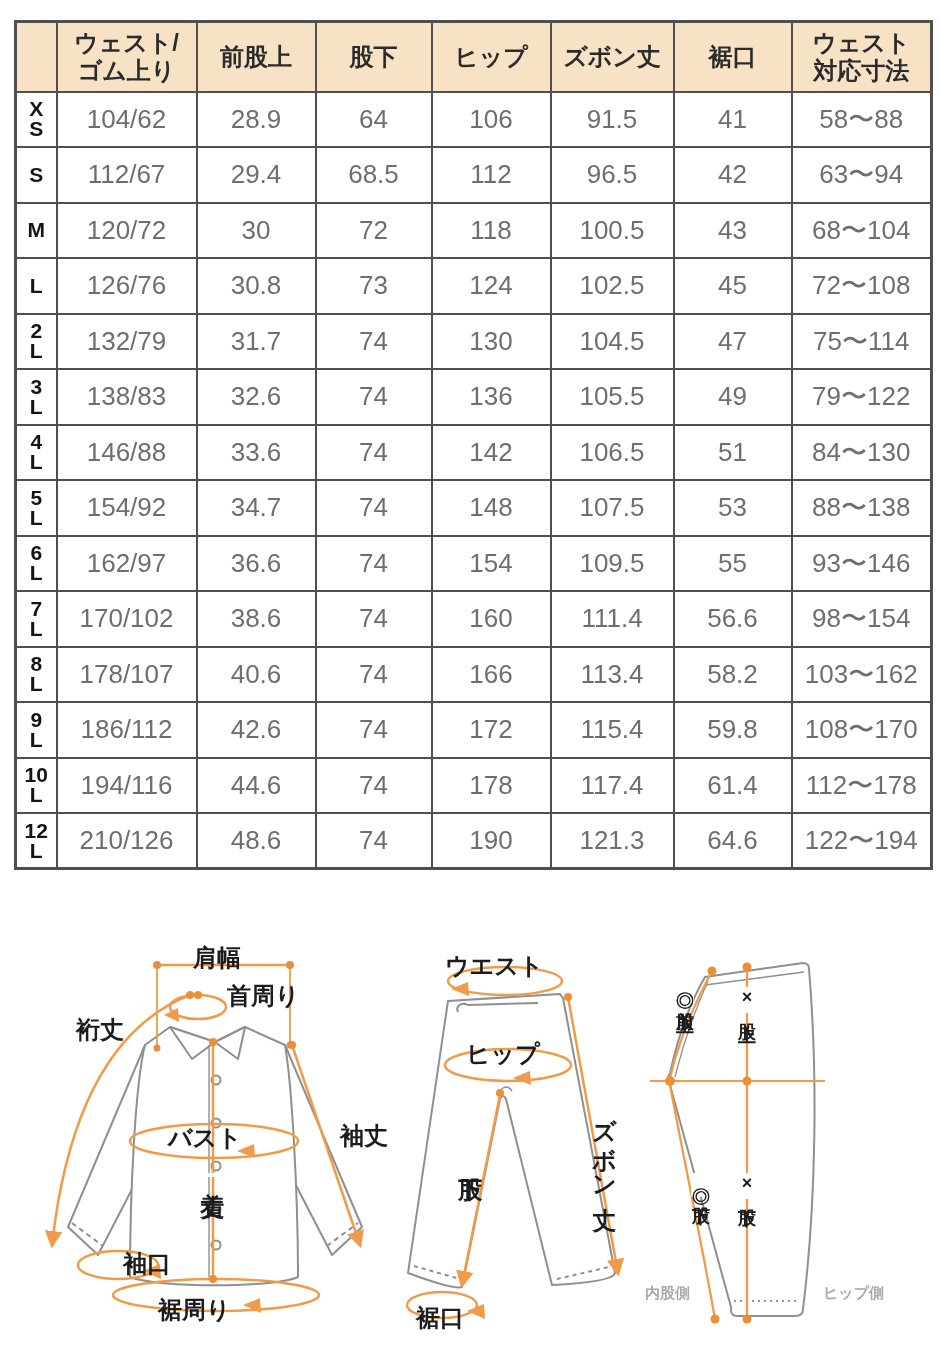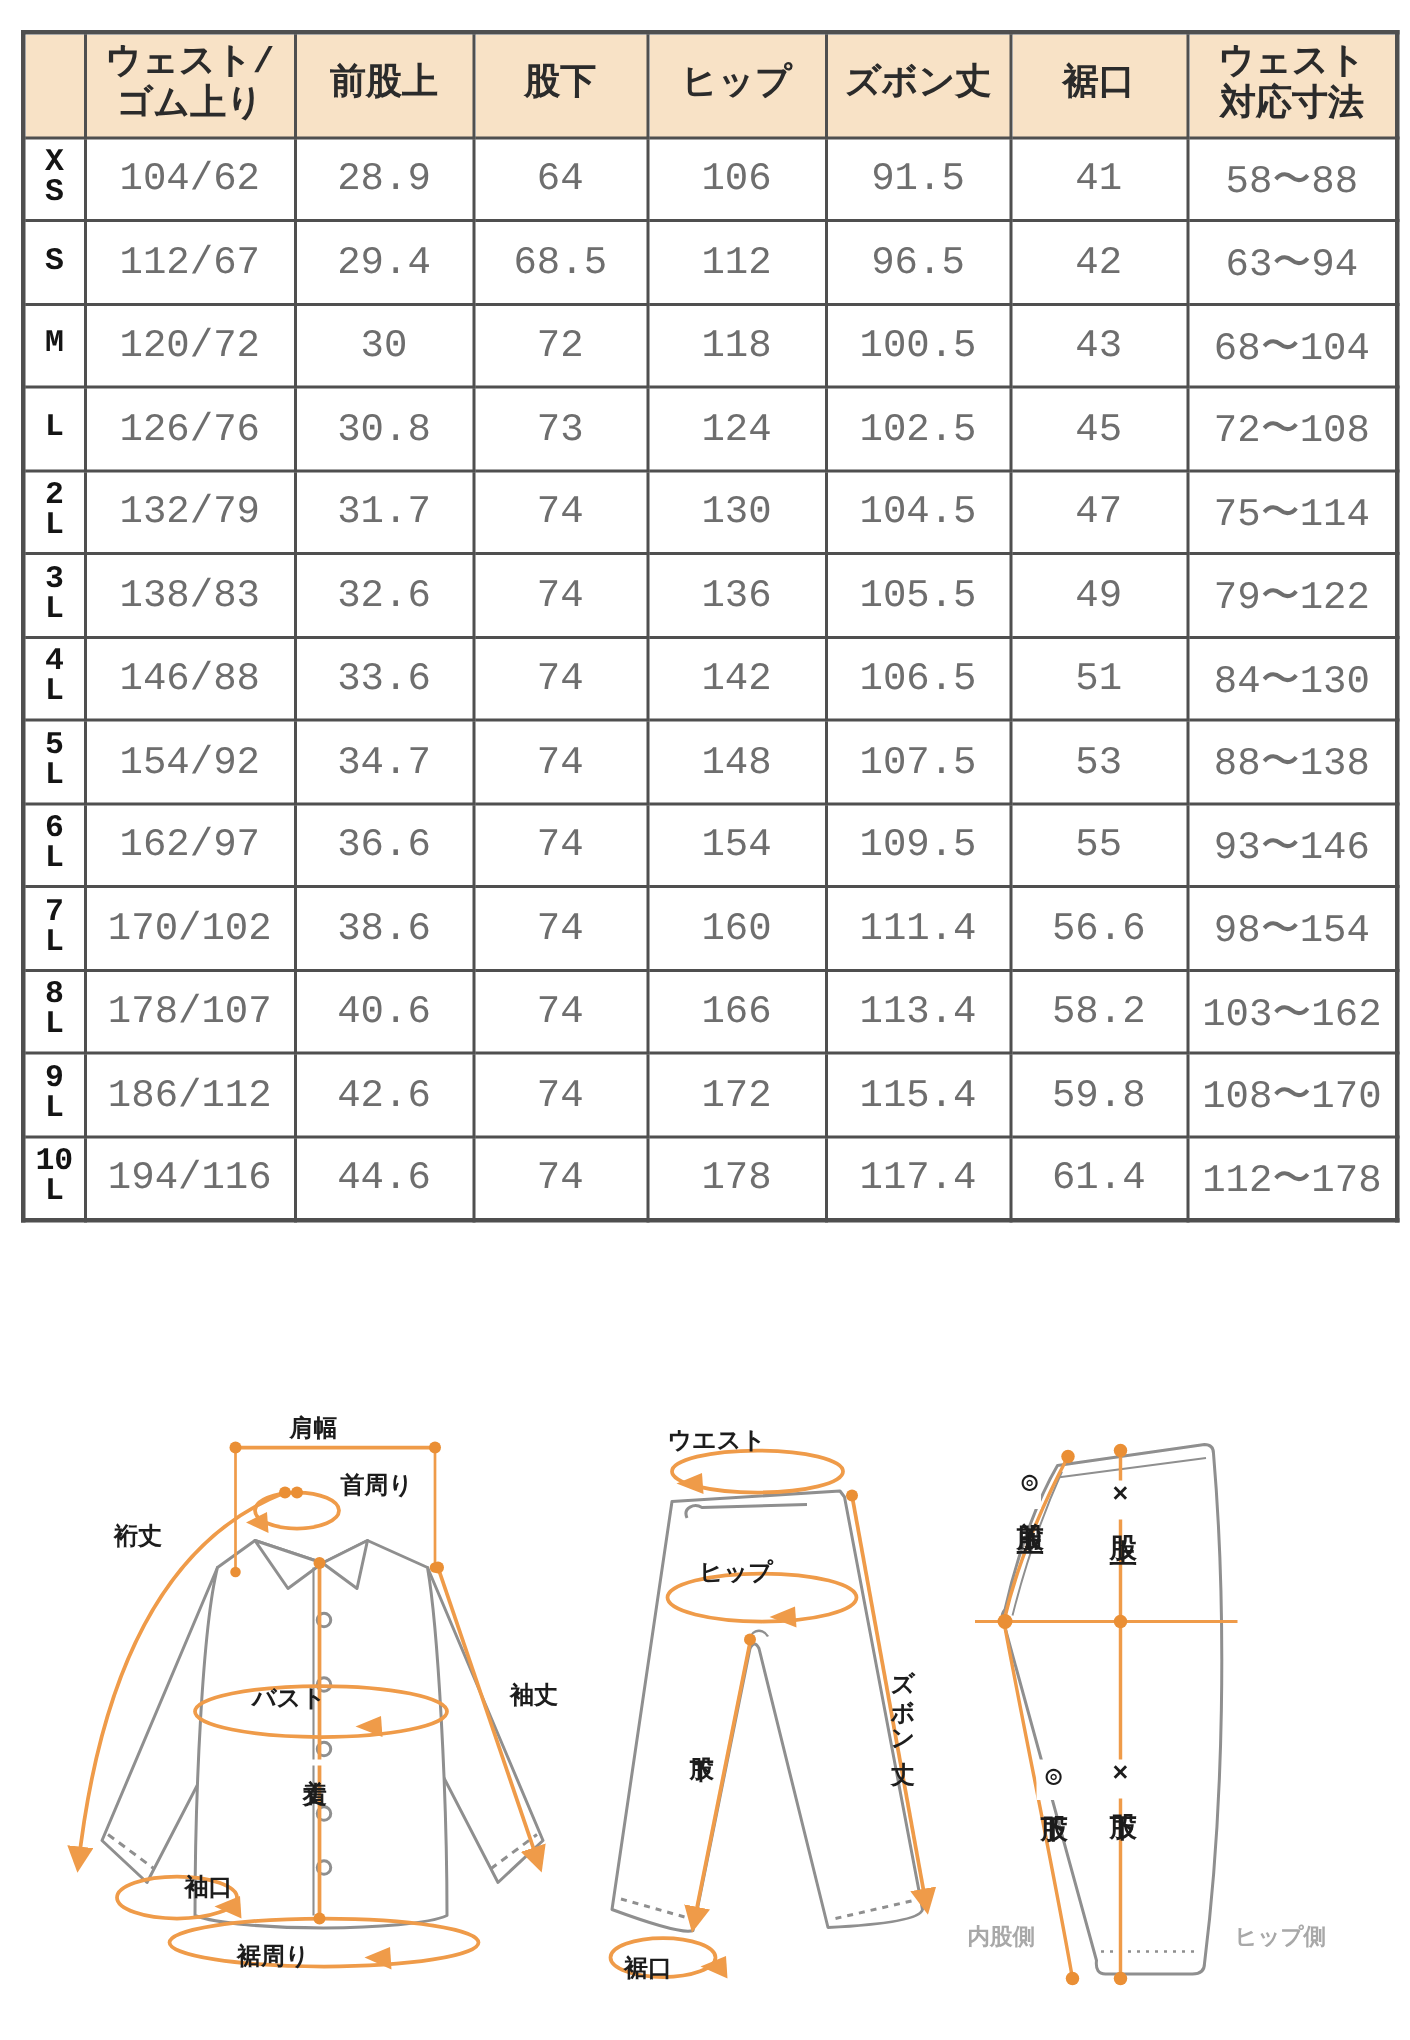--- a/index.html
+++ b/index.html
@@ -1,34 +1,34 @@
 <!DOCTYPE html>
 <html><head>
 <meta charset="utf-8">
 <style>
   html,body{margin:0;padding:0;background:#fff;}
   .page{position:relative;width:940px;height:1360px;background:#fff;overflow:hidden;
-        font-family:Liberation Mono, monospace;border-radius:30px;}
+        font-family:Liberation Sans, sans-serif;border-radius:30px;}
 
   
   table.size-table{border-collapse:collapse;table-layout:fixed;position:absolute;
     left:14px;top:20px;width:916px;border:3px solid #4f4f4f;}
   .size-table th,.size-table td{border:2px solid #4f4f4f;text-align:center;
     vertical-align:middle;padding:0;overflow:hidden;}
   .size-table thead tr{height:70px;}
   .size-table tbody tr{height:55.5px;}
   .size-table th{background:#f8e2c6;font-size:24px;font-weight:600;color:#2b2b2b;
     white-space:pre-line;line-height:1.15;}
   .size-table td{font-size:26px;color:#6e6e6e;}
   .size-table td.size-cell{font-size:21px;color:#141414;font-weight:600;line-height:0.95;}
 
   
   .diagram{position:absolute;}
   .diagram svg{position:absolute;left:0;top:0;}
-  .dlabel{position:absolute;font-size:16px;font-weight:700;color:#1c1c1c;line-height:1.05;white-space:nowrap;}
+  .dlabel{position:absolute;font-size:24px;font-weight:700;color:#1c1c1c;line-height:1.05;white-space:nowrap;}
   .vlabel{writing-mode:vertical-rl;text-orientation:upright;letter-spacing:2px;white-space:normal;}
   .wbg{background:#ffffff;}
   .gray-label{color:#a8a8a8;font-size:15px;font-weight:600;}
 
   .footnote{position:absolute;left:70px;top:1320px;font-size:28px;font-weight:700;color:#111;}
 </style>
 </head>
 <body>
 
 <div class="page">
@@ -182,20 +182,30 @@
         <tr>
           <td class="size-cell">10<br>L</td>
           <td>194/116</td>
           <td>44.6</td>
           <td>74</td>
           <td>178</td>
           <td>117.4</td>
           <td>61.4</td>
           <td>112〜178</td>
         </tr>
+        <tr>
+          <td class="size-cell">12<br>L</td>
+          <td>210/126</td>
+          <td>48.6</td>
+          <td>74</td>
+          <td>190</td>
+          <td>121.3</td>
+          <td>64.6</td>
+          <td>122〜194</td>
+        </tr>
       </tbody>
   </table>
 
   <div class="diagram" style="left:30px;top:945px;width:365px;height:380px;">
     <svg width="365" height="380" viewBox="0 0 365 380">
       <defs>
         <marker id="arrA" viewBox="0 0 10 10" refX="8" refY="5" markerWidth="7" markerHeight="7" orient="auto-start-reverse">
           <path d="M0,0 L10,5 L0,10 z" fill="#ef9b49"></path>
         </marker>
       </defs>

